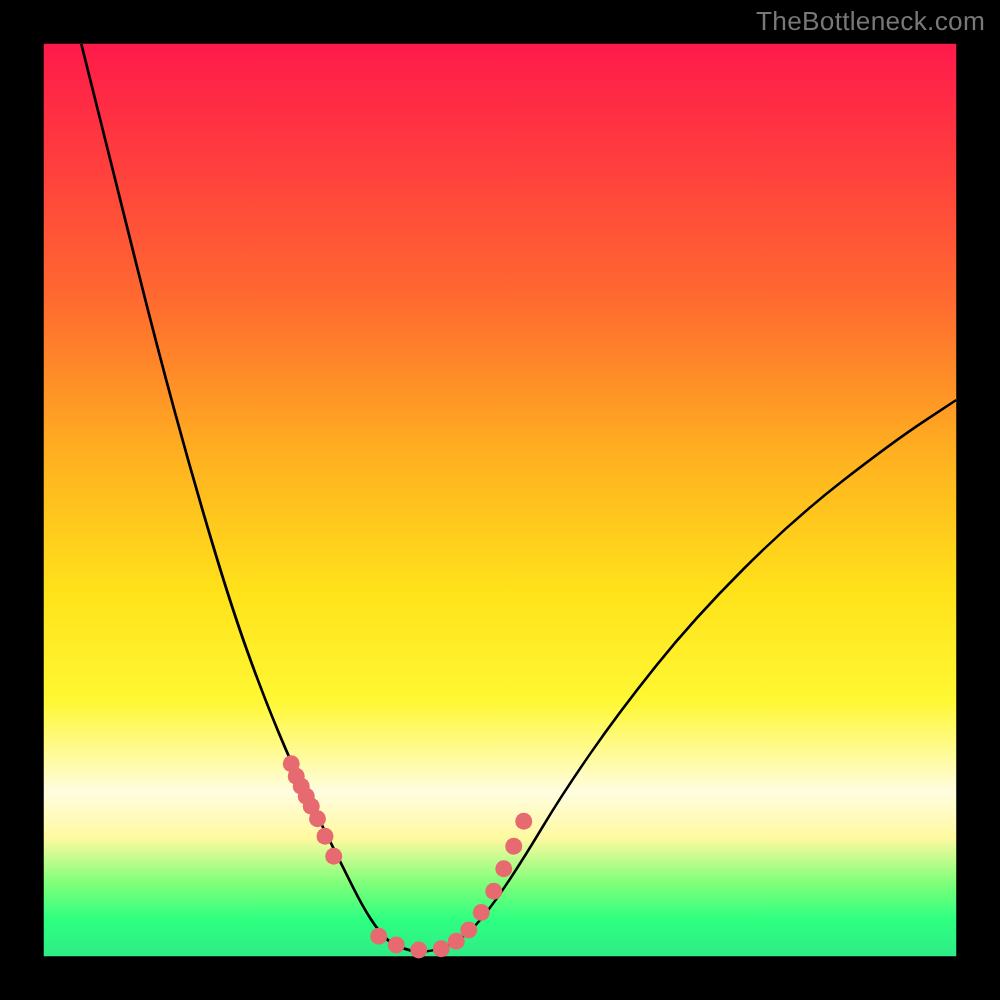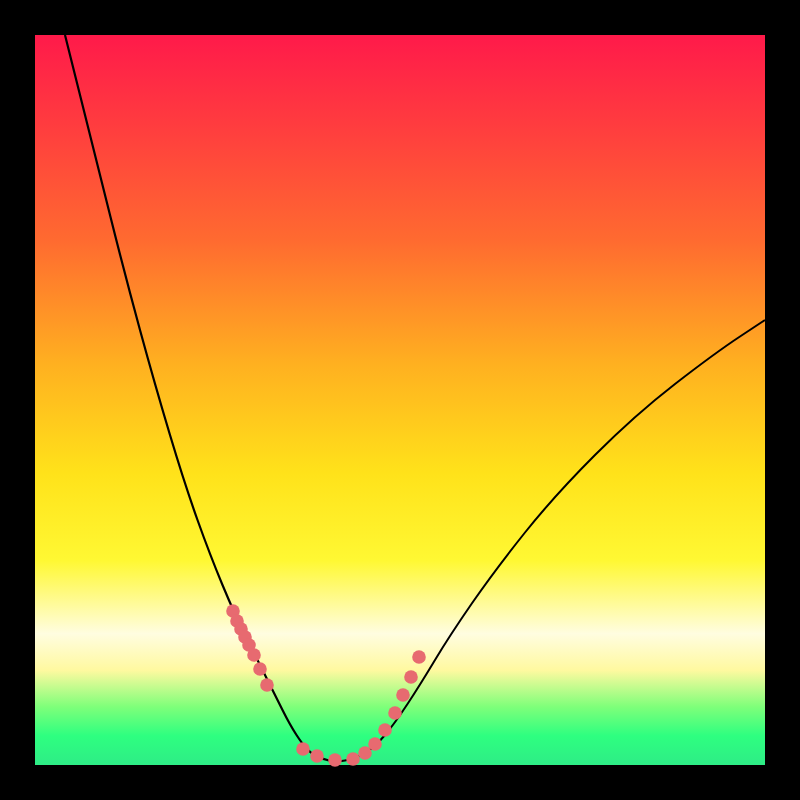--- a/index.html
+++ b/index.html
@@ -52,20 +52,21 @@
     width: 730px;
     height: 730px;
     overflow: visible;
   }
 </style>
 </head>
 <body>
 
 <div class="container">
 
+  <div class="watermark">TheBottleneck.com</div>
 
   <div class="plot-area">
     <svg class="curve-layer" viewBox="0 0 730 730" preserveAspectRatio="none">
       <path d="M 30 0 Q 30 0 45 60 Q 60 120 75 180 Q 90 240 105 295 Q 120 350 135 400 Q 150 450 162.5 485 Q 175 520 187.5 550 Q 200 580 210 600 Q 220 620 230 640 Q 240 660 247.5 675 Q 255 690 261.5 700 Q 268 710 273 715 Q 278 720 283 722 Q 288 724 294 725.5 T 300 727" fill="none" stroke="#000000" stroke-width="2.2"></path>
       <path d="M 300 727 Q 300 727 310 725.5 Q 320 724 330 718 Q 340 712 350 700 Q 360 688 372.5 669 Q 385 650 400 625 Q 415 600 437.5 567.5 Q 460 535 490 497.5 Q 520 460 560 420 Q 600 380 640 349 Q 680 318 705 301.5 T 730 285" fill="none" stroke="#000000" stroke-width="2"></path>
       <g>
           <circle cx="198" cy="576" r="6.8" fill="#e76a70"></circle>
           <circle cx="202" cy="586" r="6.8" fill="#e76a70"></circle>
           <circle cx="206" cy="594" r="6.8" fill="#e76a70"></circle>
           <circle cx="210" cy="602" r="6.8" fill="#e76a70"></circle>

